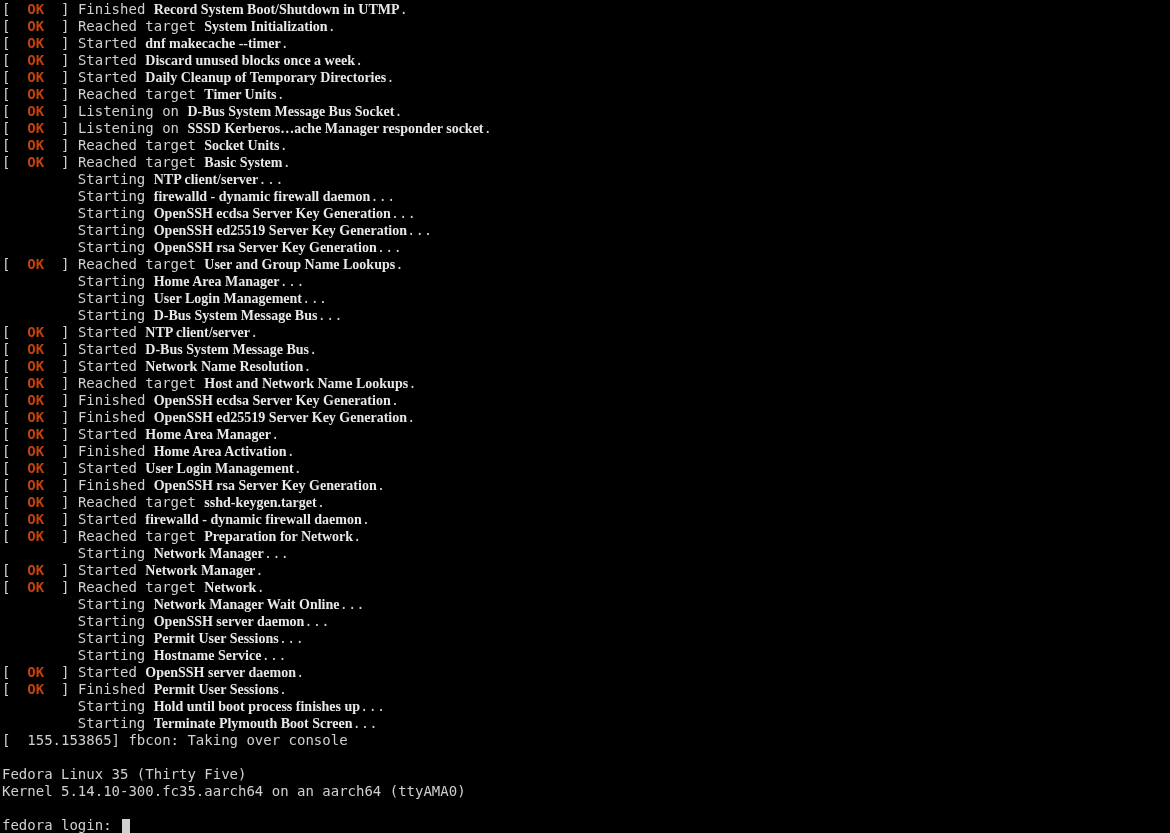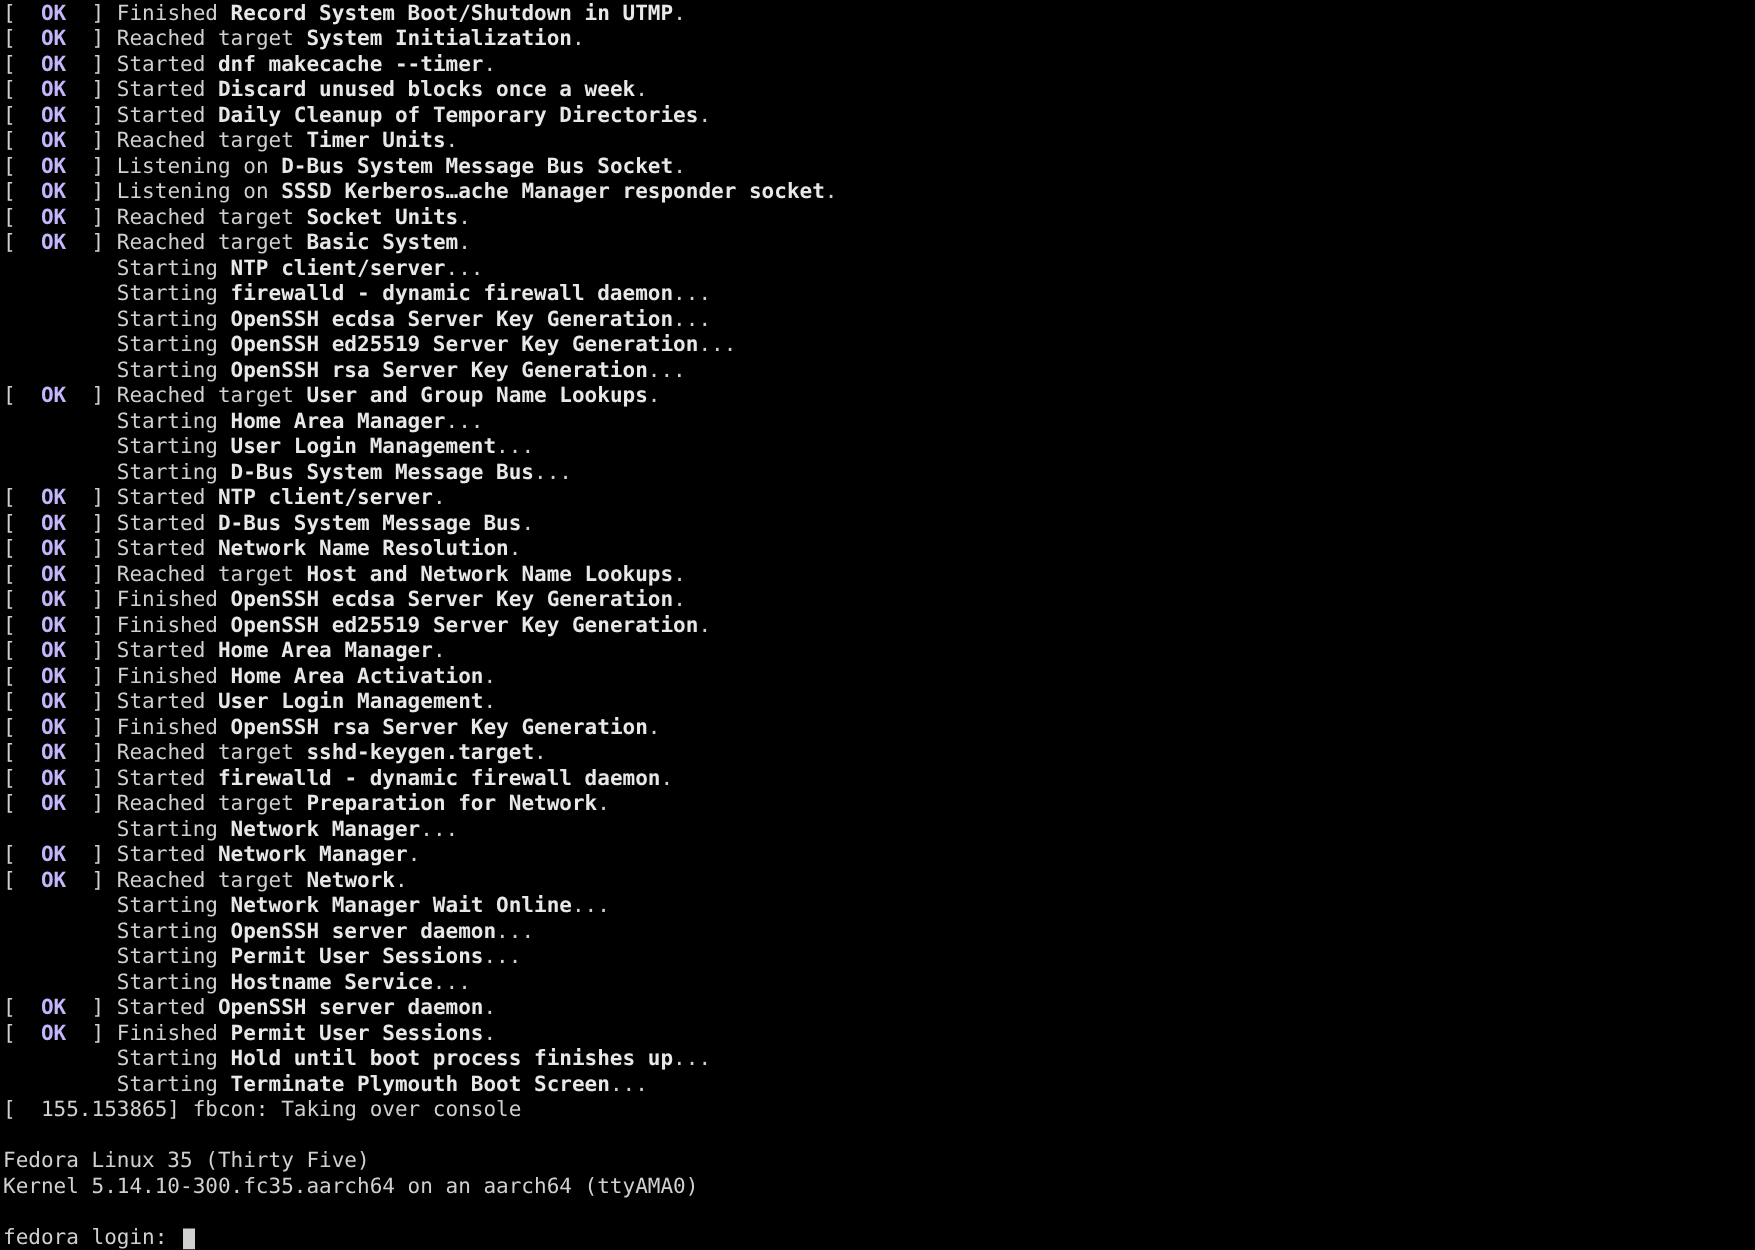--- a/index.html
+++ b/index.html
@@ -11,22 +11,22 @@
     font-size: 14px;
     line-height: 17px;
     width: 1170px;
     height: 833px;
     overflow: hidden;
   }
   .term {
     padding: 1px 2px;
     white-space: pre;
   }
-  .ok { color: #c4b5fd; font-weight: bold; }
-  .b  { color: #e8e8e8; font-weight: bold; }
+  .ok { color: #c2410c; font-weight: bold; }
+  .b  { color: #e8e8e8; font-weight: bold; font-family: Liberation Serif, serif; }
   .cursor {
     display: inline-block;
     width: 8px;
     height: 14px;
     background: #d0d0d0;
     vertical-align: text-bottom;
     margin-left: 2px;
   }
   .line { min-height: 17px; }
 </style>

